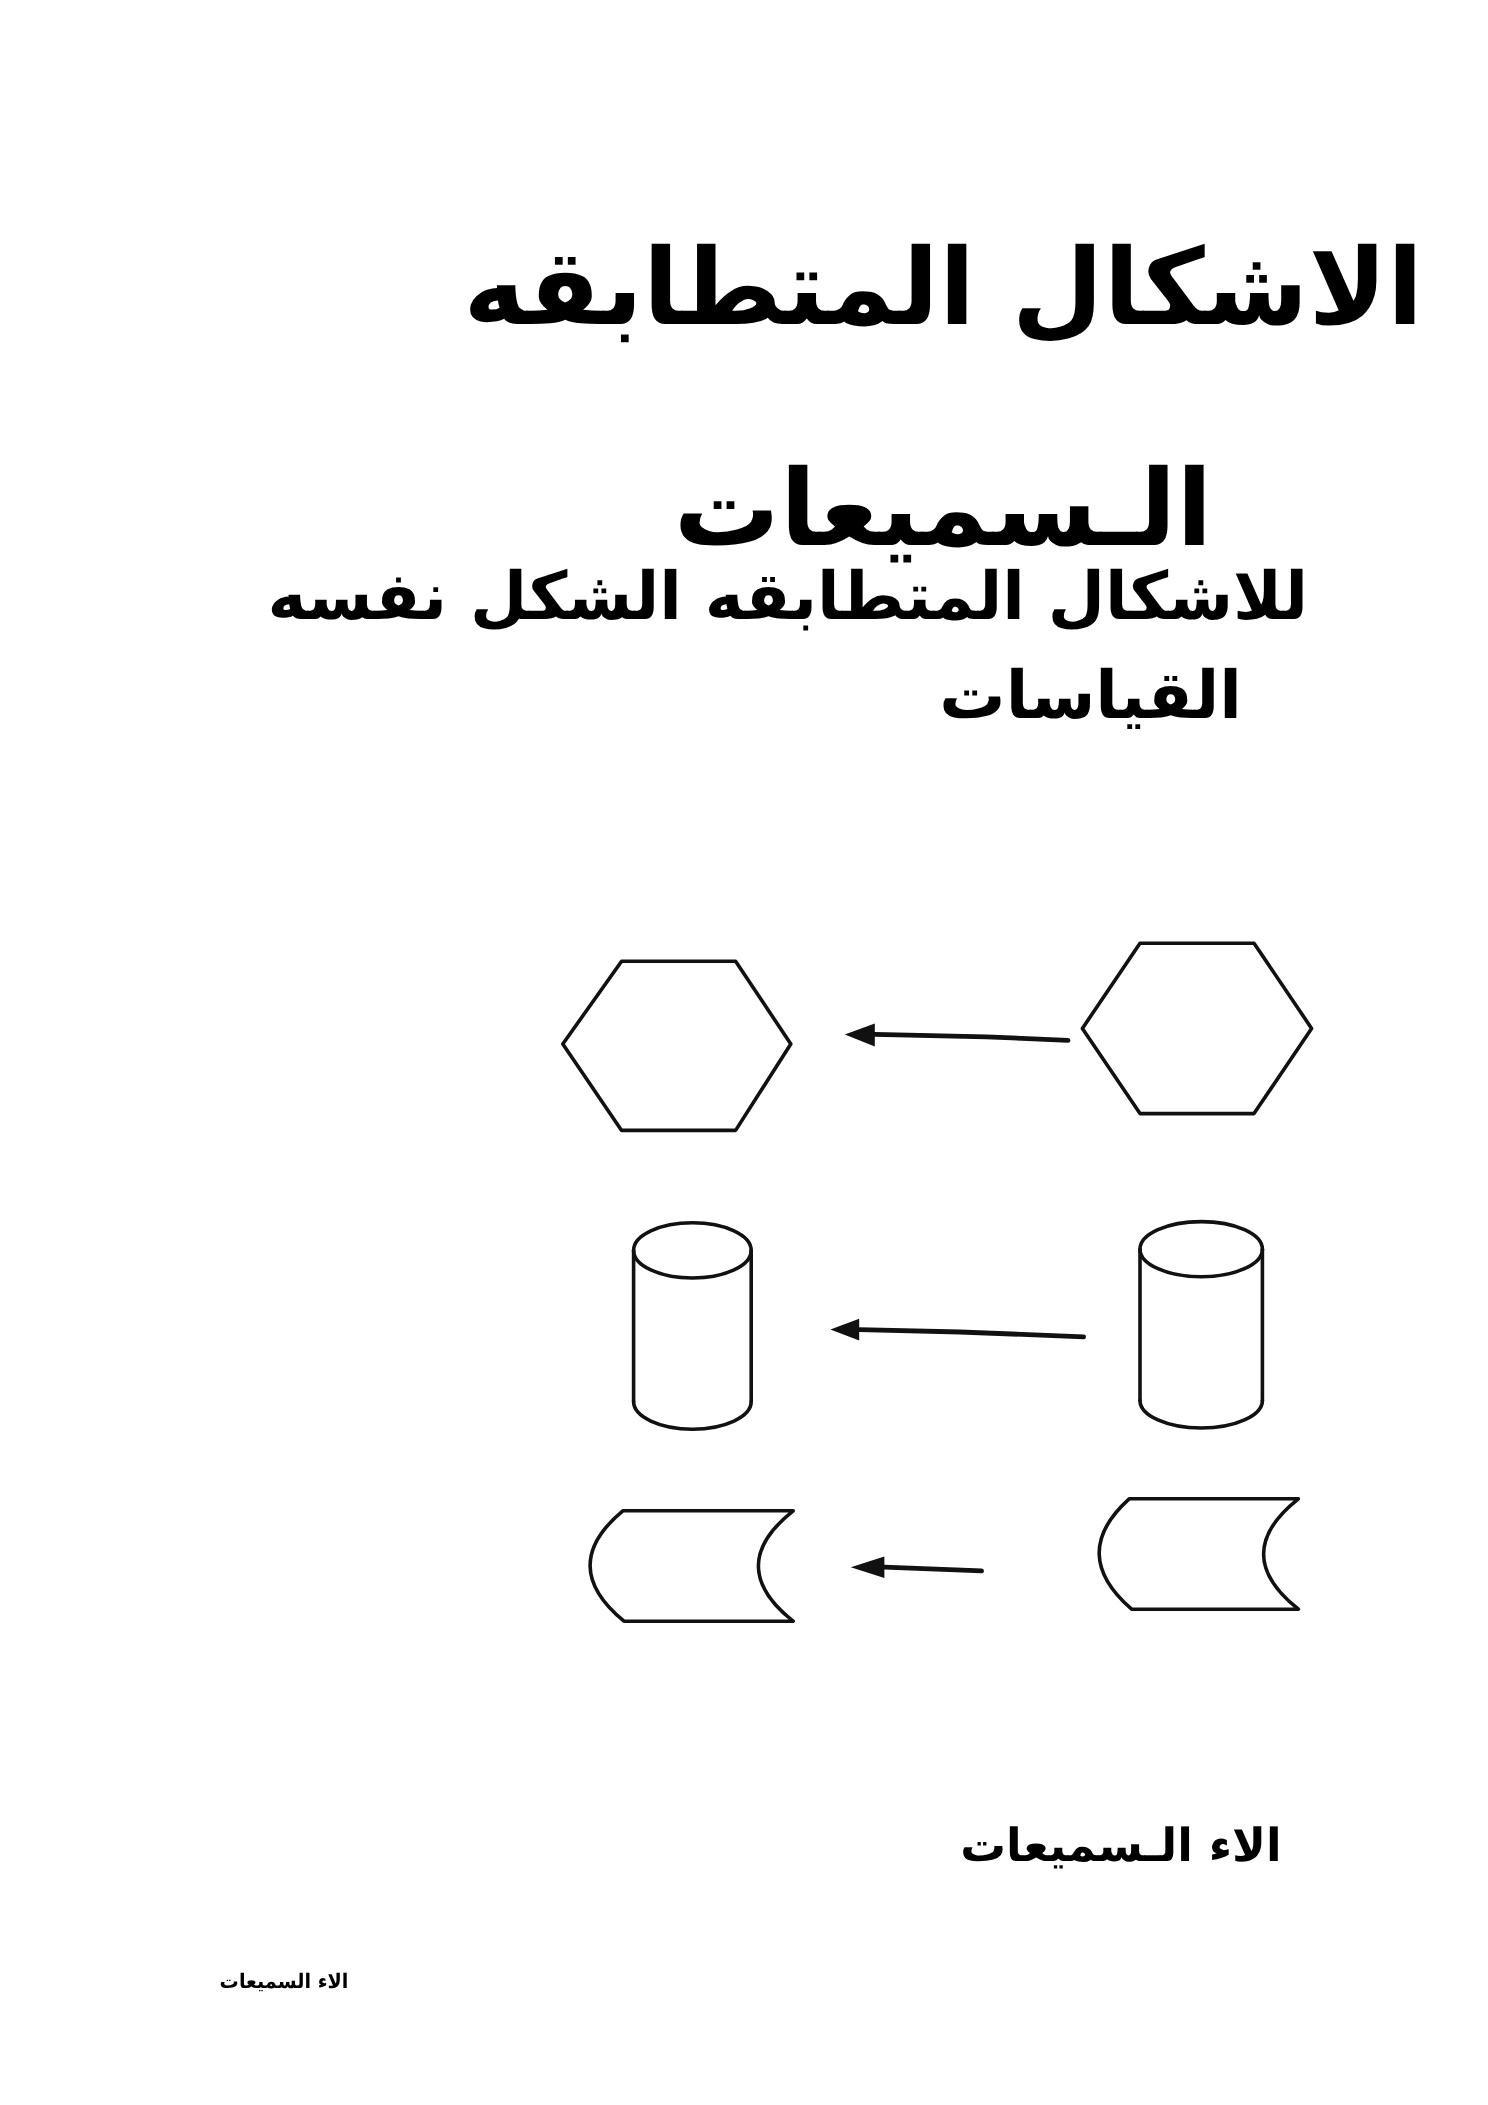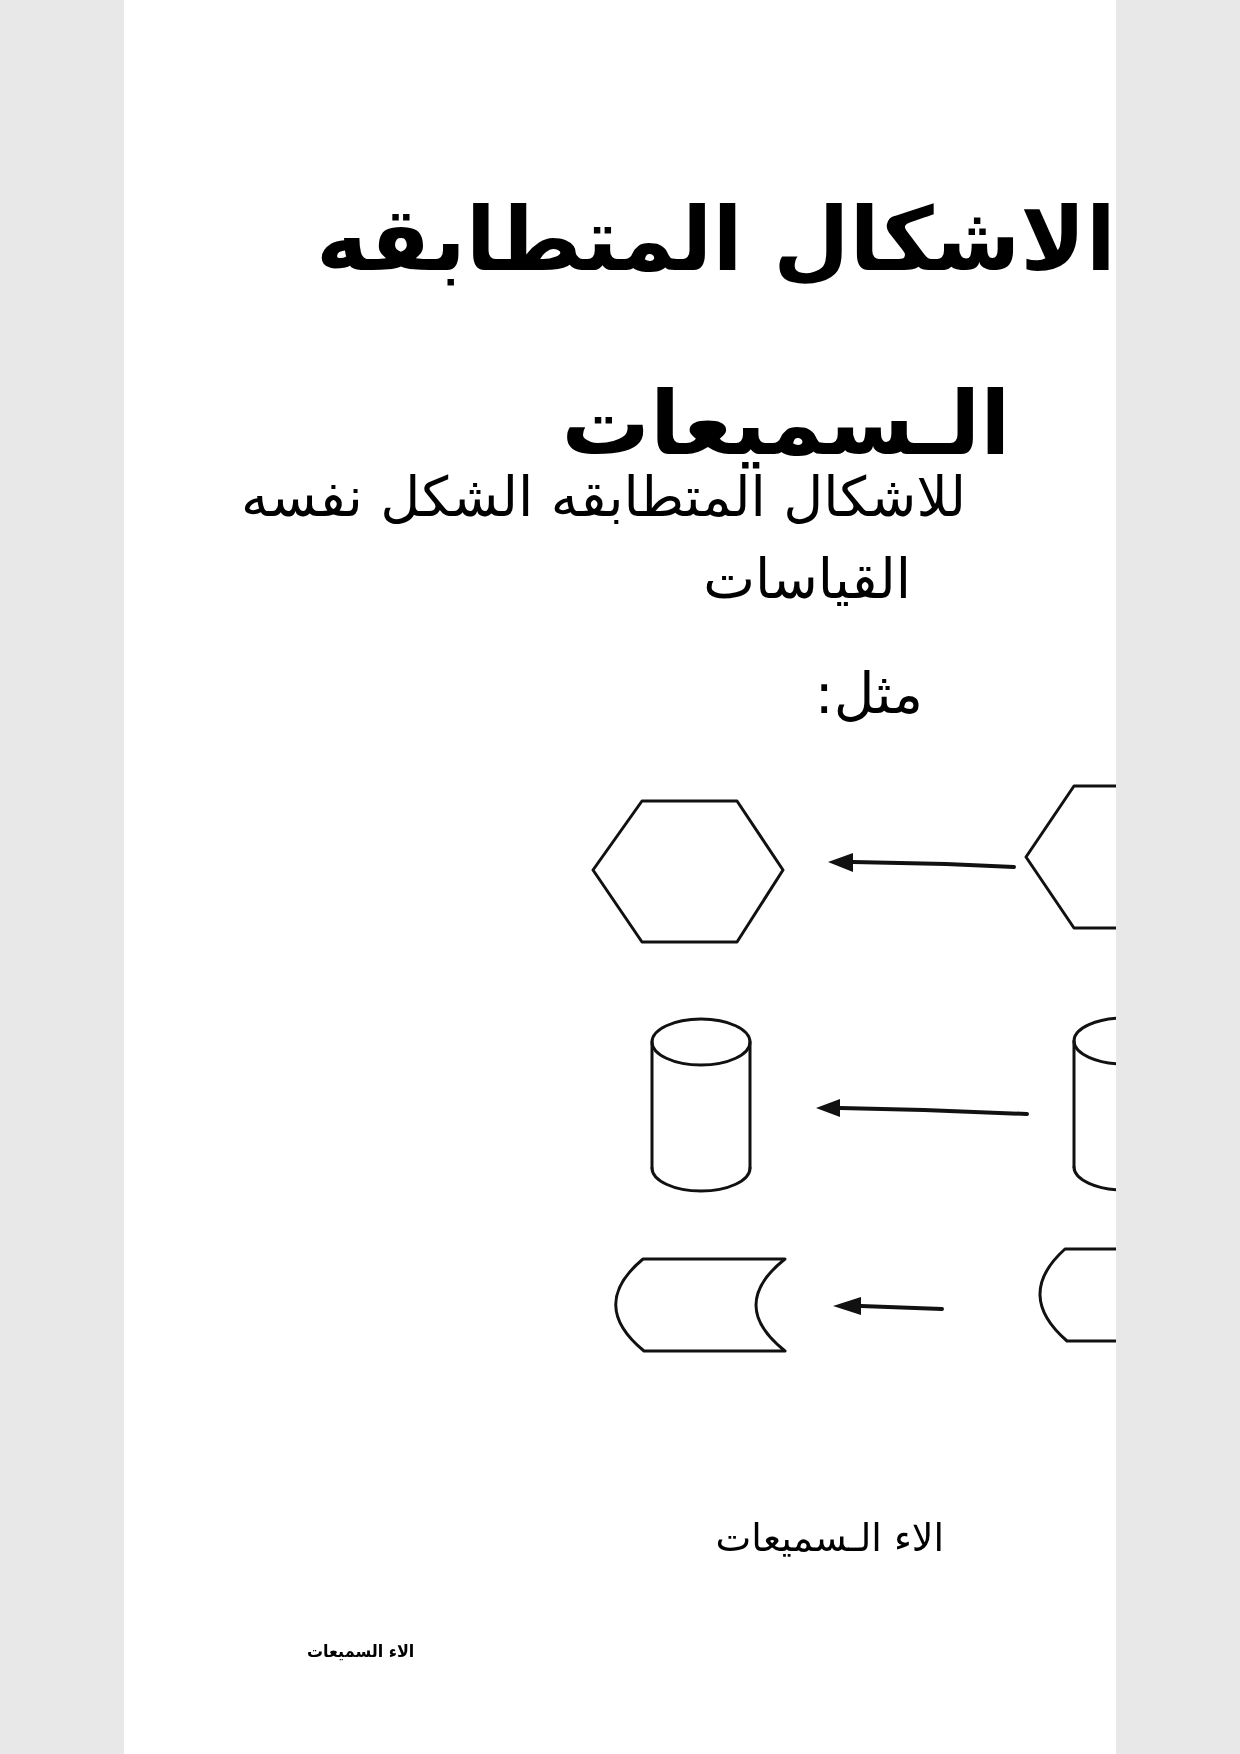--- a/index.html
+++ b/index.html
@@ -1,25 +1,25 @@
 <!DOCTYPE html>
 <html lang="ar"><head>
 <meta charset="utf-8">
 <style>
   html,body{margin:0;padding:0;background:#e8e8e8;}
   .page{
     position:relative;
-    width:992px;height:1754px;
+    width:1240px;height:1754px;
     margin:0 auto;
     background:#ffffff;
     font-family:"DejaVu Sans", sans-serif;
     color:#000;
     overflow:hidden;
   }
-  .arabic{direction:rtl;unicode-bidi:embed;white-space:nowrap;}
+  .arabic{direction:rtl;unicode-bidi:embed;white-space:nowrap;font-weight:bold;}
   .title-block{
     position:absolute;
     left:332px;right:0;top:148px;
     text-align:center;
     font-size:88px;
     font-weight:bold;
     line-height:184px;
     letter-spacing:0.01em;
   }
   .body-line1{
@@ -70,21 +70,20 @@
 
 <div class="page">
 
   <div class="title-block arabic">
     <div>الاشكال المتطابقه</div>
     <div>الـسميعات</div>
   </div>
 
   <div class="body-line1 arabic">للاشكال المتطابقه الشكل نفسه</div>
   <div class="body-line2 arabic">القياسات</div>
-  <div class="example-label arabic">مثل:</div>
 
   <svg class="figures-svg" viewBox="0 0 1240 1754" xmlns="http://www.w3.org/2000/svg" fill="none" stroke="#111111" stroke-width="3" stroke-linecap="round" stroke-linejoin="round">
 
     <g>
       <polygon points="469,870 518,801 613,801 659,870 613,942 518,942"></polygon>
       <polygon points="902,857 950,786 1045,786 1093,857 1045,928 950,928"></polygon>
       <g>
         <polyline points="890,867 822,864 729,862" stroke-width="4"></polyline>
         <polygon points="729,853 704,862 729,872" fill="#111111" stroke="none"></polygon>
       </g>

